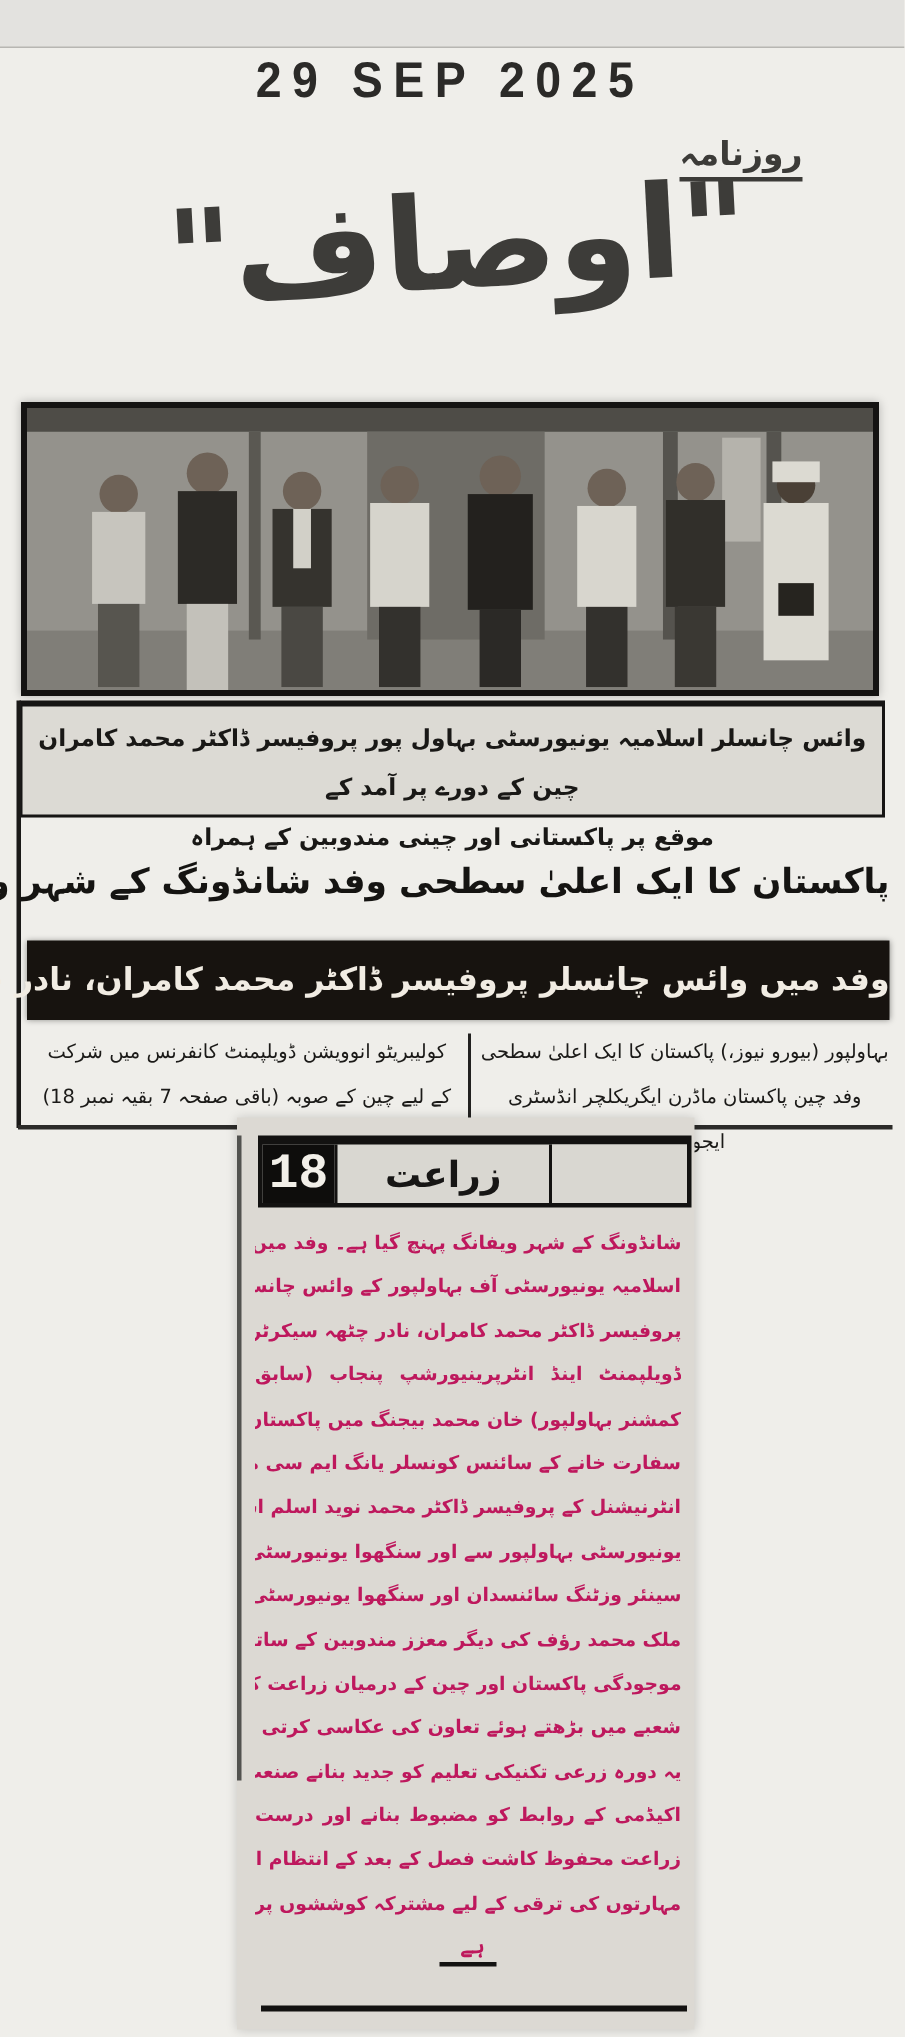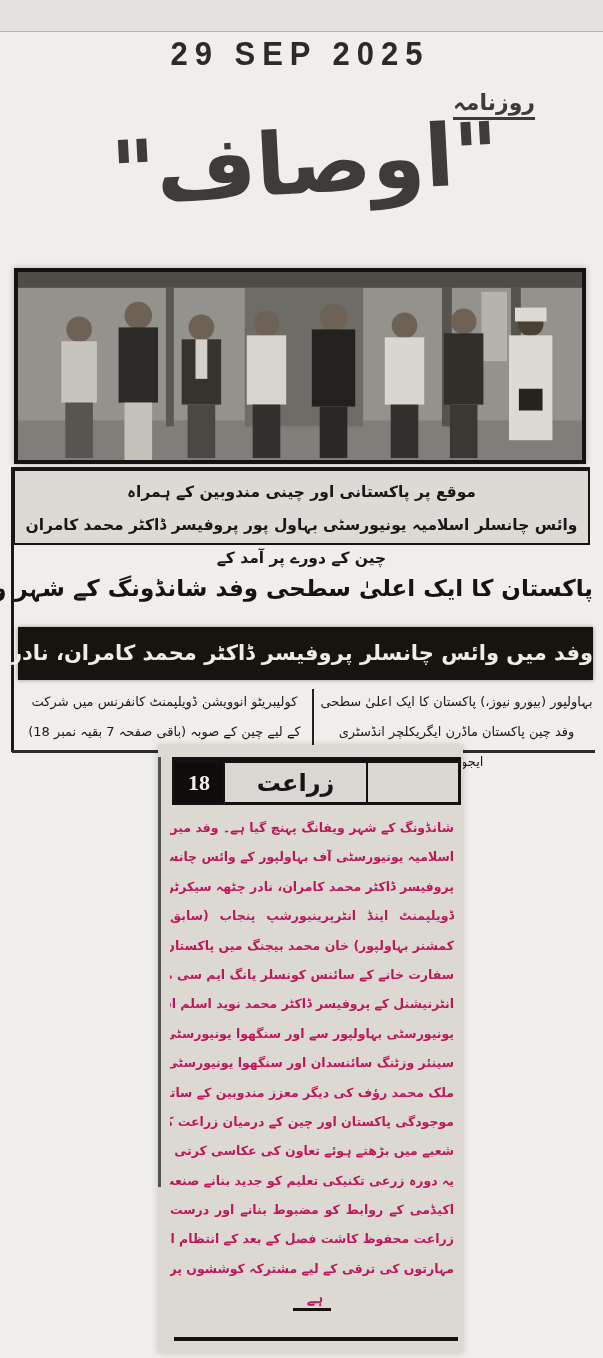--- a/index.html
+++ b/index.html
@@ -53,22 +53,22 @@
   .intro-right{left:320px;width:273px;}
   .intro-left{left:20px;width:289px;}
   .col-divider{left:312px;top:689px;width:2px;height:58px;background:#222120;}
   .full-rule{left:12px;top:750px;width:583px;height:3px;background:#2c2b29;}
 
   
   .cont-row{left:172px;top:757px;width:289px;height:48px;box-sizing:border-box;
     border:3px solid #131211;border-top-width:6px;background:#d9d7d1;
     display:flex;flex-direction:row;align-items:stretch;}
   .cont-num{width:48px;background:#0e0d0c;color:#f2efe9;font-weight:bold;
-    font-size:22px;display:flex;align-items:center;justify-content:center;
-    font-family:Liberation Serif, serif;}
+    font-size:33px;display:flex;align-items:center;justify-content:center;
+    font-family:Liberation Mono, monospace;}
   .cont-cat{flex:1;display:flex;align-items:center;justify-content:center;
     font-size:24px;font-weight:bold;direction:rtl;color:#171615;
     border-left:2px solid #131211;border-right:2px solid #131211;}
   .cont-empty{width:90px;background:#d9d7d1;}
 
   
   .body-clip{left:158px;top:745px;width:305px;height:608px;background:#dcd9d3;
     box-shadow:0 0 7px rgba(0,0,0,.18);}
   .body-left-rule{left:158px;top:757px;width:3px;height:430px;background:#3a3937;opacity:.85;}
 
@@ -146,22 +146,22 @@
             <circle cx="520" cy="52" r="13" fill="#4a4036"></circle>
             <rect x="504" y="36" width="32" height="14" fill="#dcdad2"></rect>
             <rect x="498" y="64" width="44" height="106" fill="#dcdad2"></rect>
             <rect x="508" y="118" width="24" height="22" fill="#26241f"></rect>
           </g>
       </g>
     </svg>
   </div>
 
   <div class="abs caption-box">
+    <div>وائس چانسلر اسلامیہ یونیورسٹی بہاول پور پروفیسر ڈاکٹر محمد کامران چین کے دورے پر آمد کے</div>
     <div>موقع پر پاکستانی اور چینی مندوبین کے ہمراہ</div>
-    <div>وائس چانسلر اسلامیہ یونیورسٹی بہاول پور پروفیسر ڈاکٹر محمد کامران چین کے دورے پر آمد کے</div>
   </div>
 
   <div class="abs left-rule"></div>
 
   <div class="abs headline-main">پاکستان کا ایک اعلیٰ سطحی وفد شانڈونگ کے شہر ویفانگ پہنچ گیا</div>
 
   <div class="abs headline-bar">وفد میں وائس چانسلر پروفیسر ڈاکٹر محمد کامران، نادر چٹھہ و دیگر شامل</div>
 
   <div class="abs intro-col intro-right">
     <div>بہاولپور (بیورو نیوز،) پاکستان کا ایک اعلیٰ سطحی</div>

